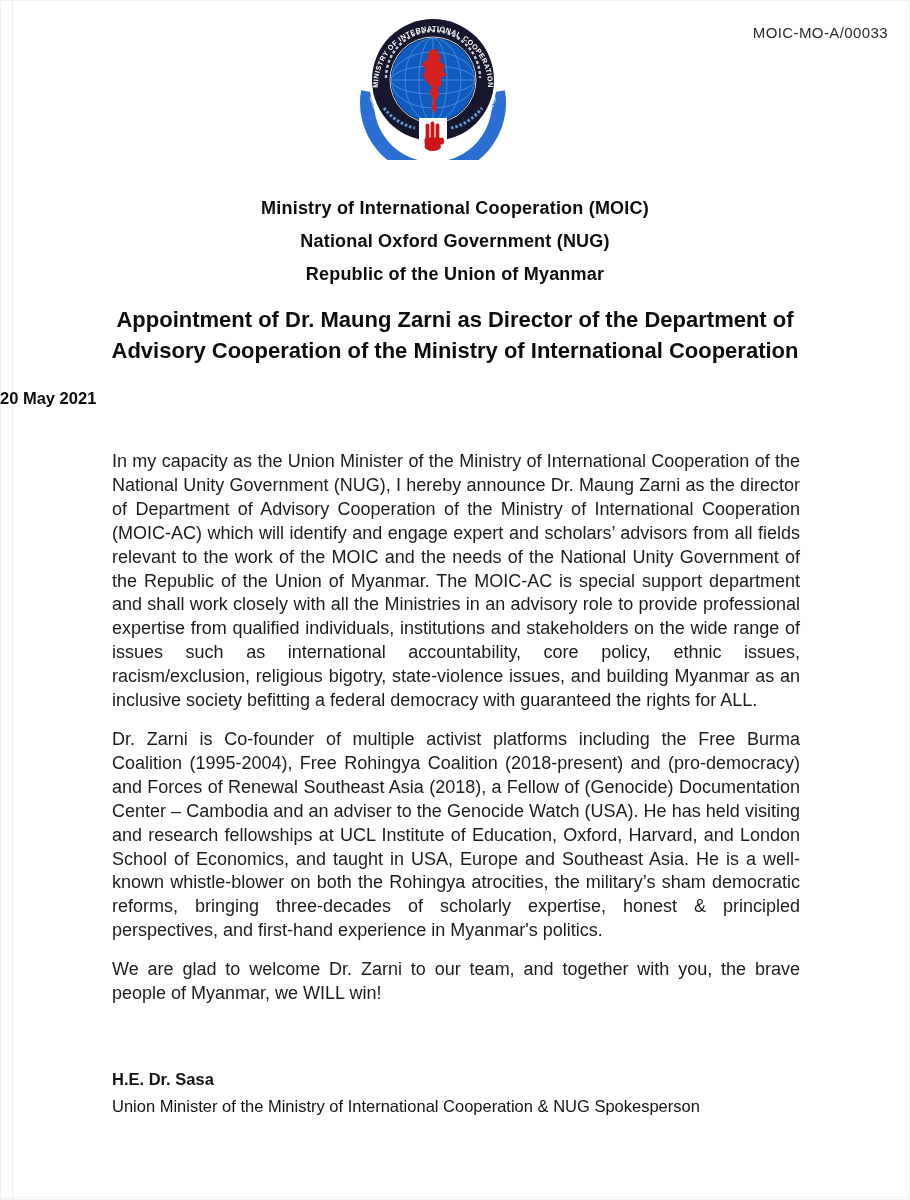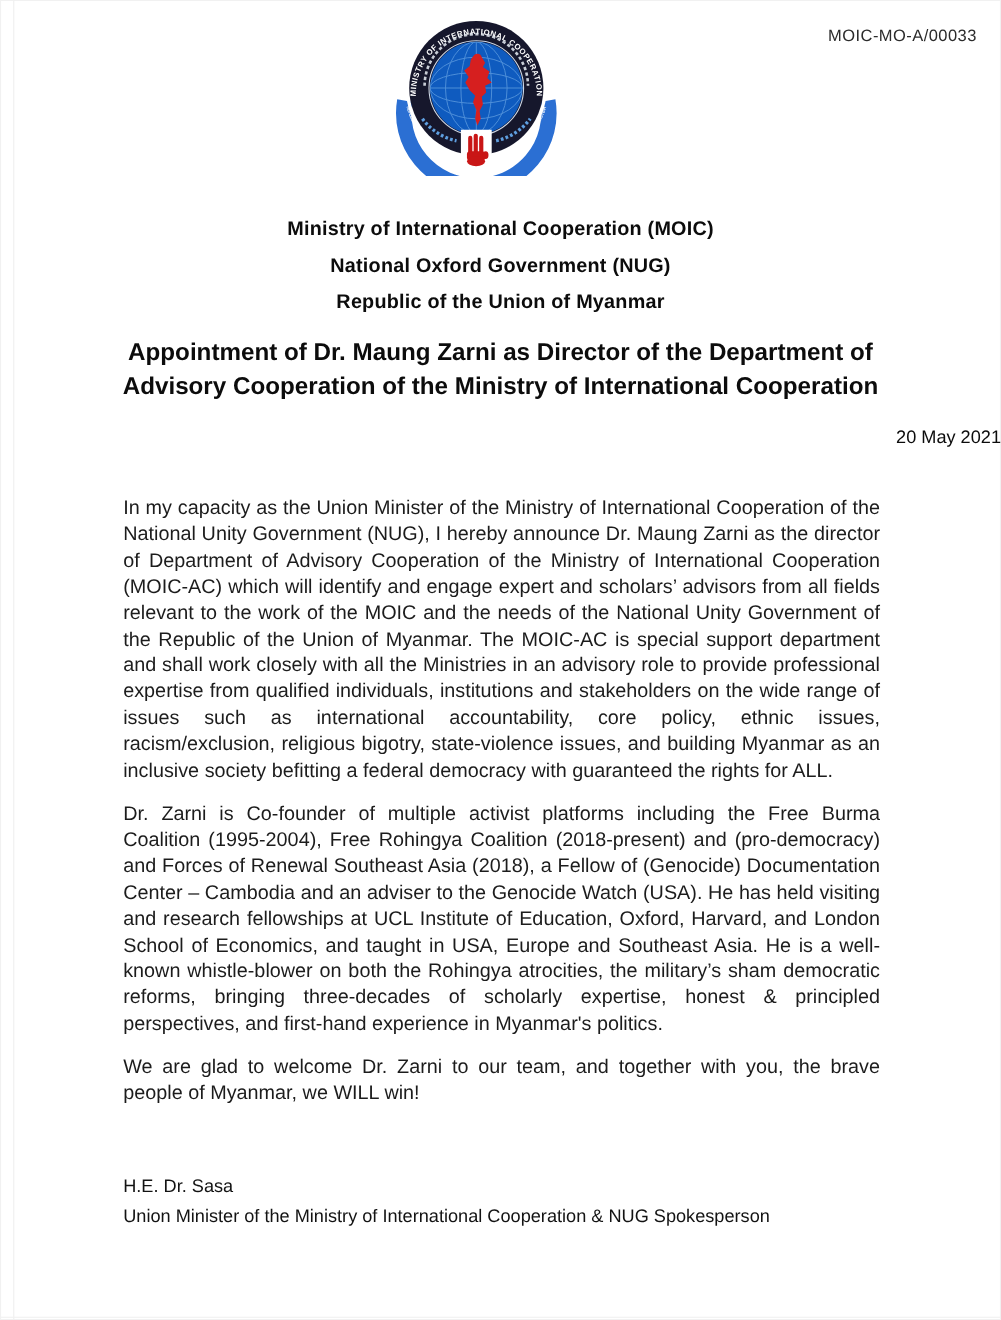--- a/index.html
+++ b/index.html
@@ -57,22 +57,22 @@
     font-weight: bold;
     font-size: 22px;
     line-height: 31px;
     color: #0c0c0c;
   }
   .doc-date {
     position: absolute;
     top: 389px;
     left: 0;
     width: 100%;
-    text-align: right;
-    font-weight: normal;
+    text-align: left;
+    font-weight: bold;
     font-size: 16.5px;
     color: #0c0c0c;
   }
   .body-text {
     position: absolute;
     top: 450px;
     left: 112px;
     width: 688px;
     font-size: 18px;
     line-height: 23.9px;
@@ -82,21 +82,21 @@
   .body-text p { margin: 0 0 15px 0; }
   .signature {
     position: absolute;
     top: 1066px;
     left: 112px;
     width: 720px;
     font-size: 16.5px;
     line-height: 27px;
     color: #131313;
   }
-  .signature .sig-name { font-weight: normal; }
+  .signature .sig-name { font-weight: bold; }
 </style>
 </head>
 <body>
 
 <div class="page">
   <div class="scan-edge-left"></div>
   <div class="scan-edge-bottom"></div>
 
   <div class="ref-number">MOIC-MO-A/00033</div>
 

